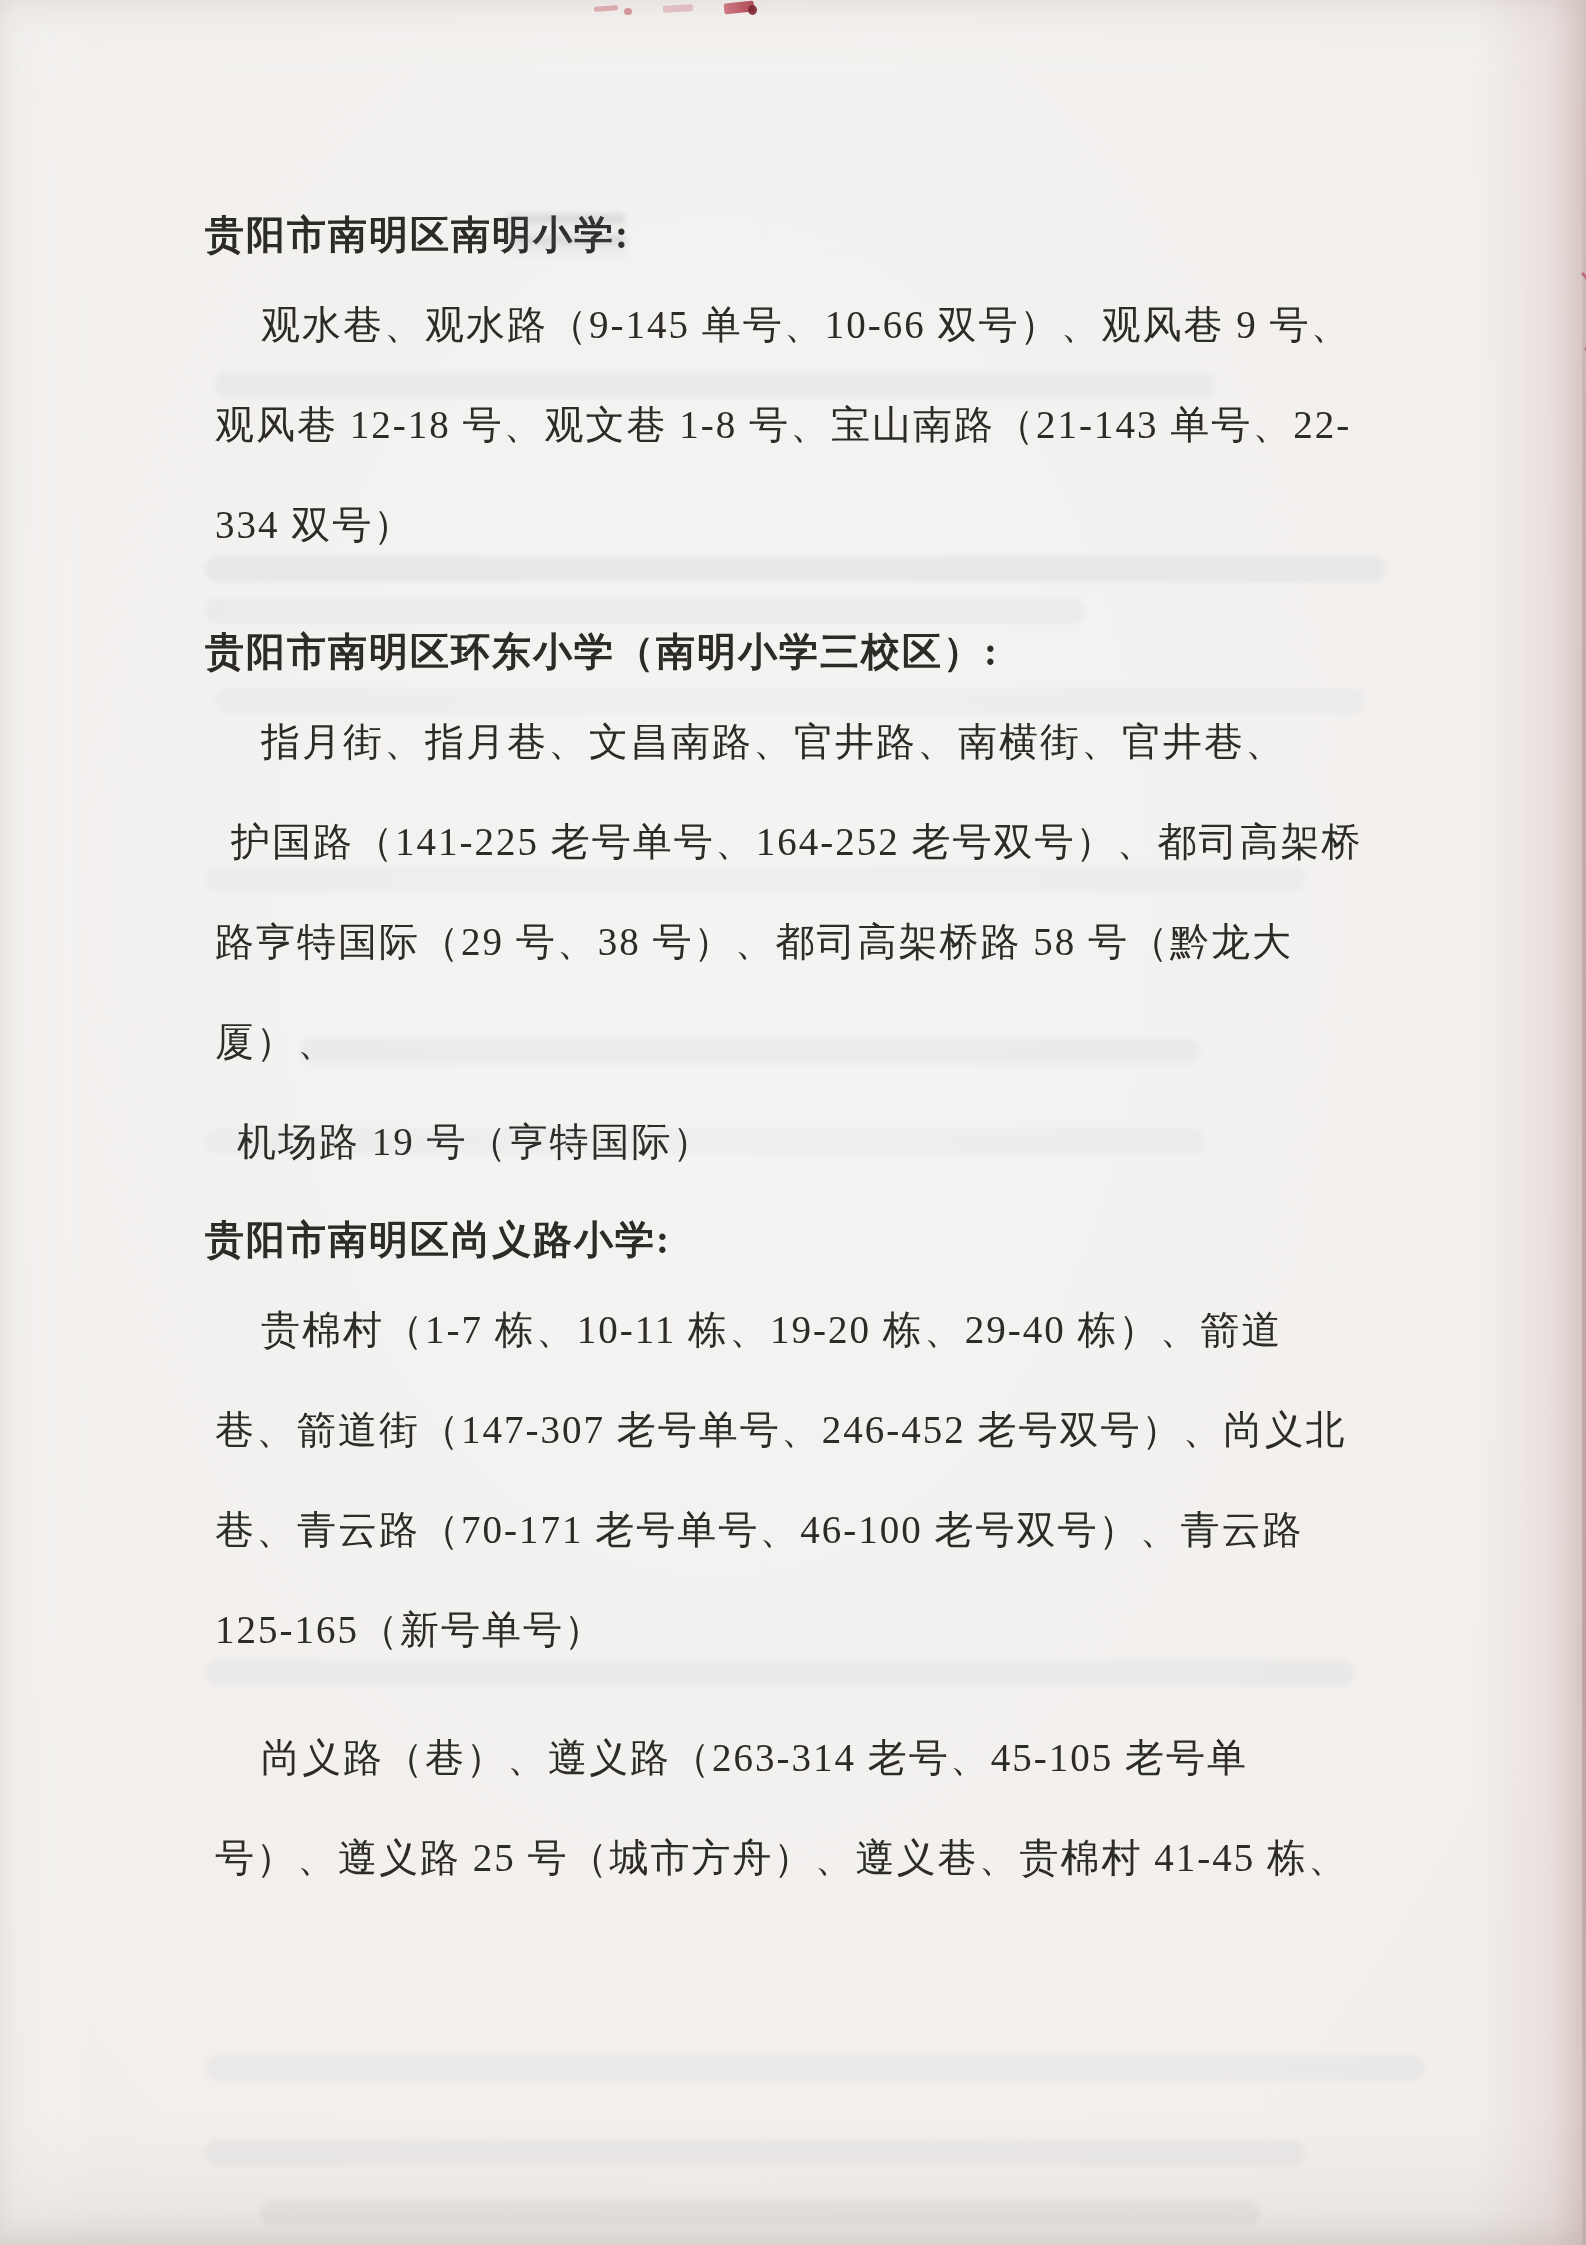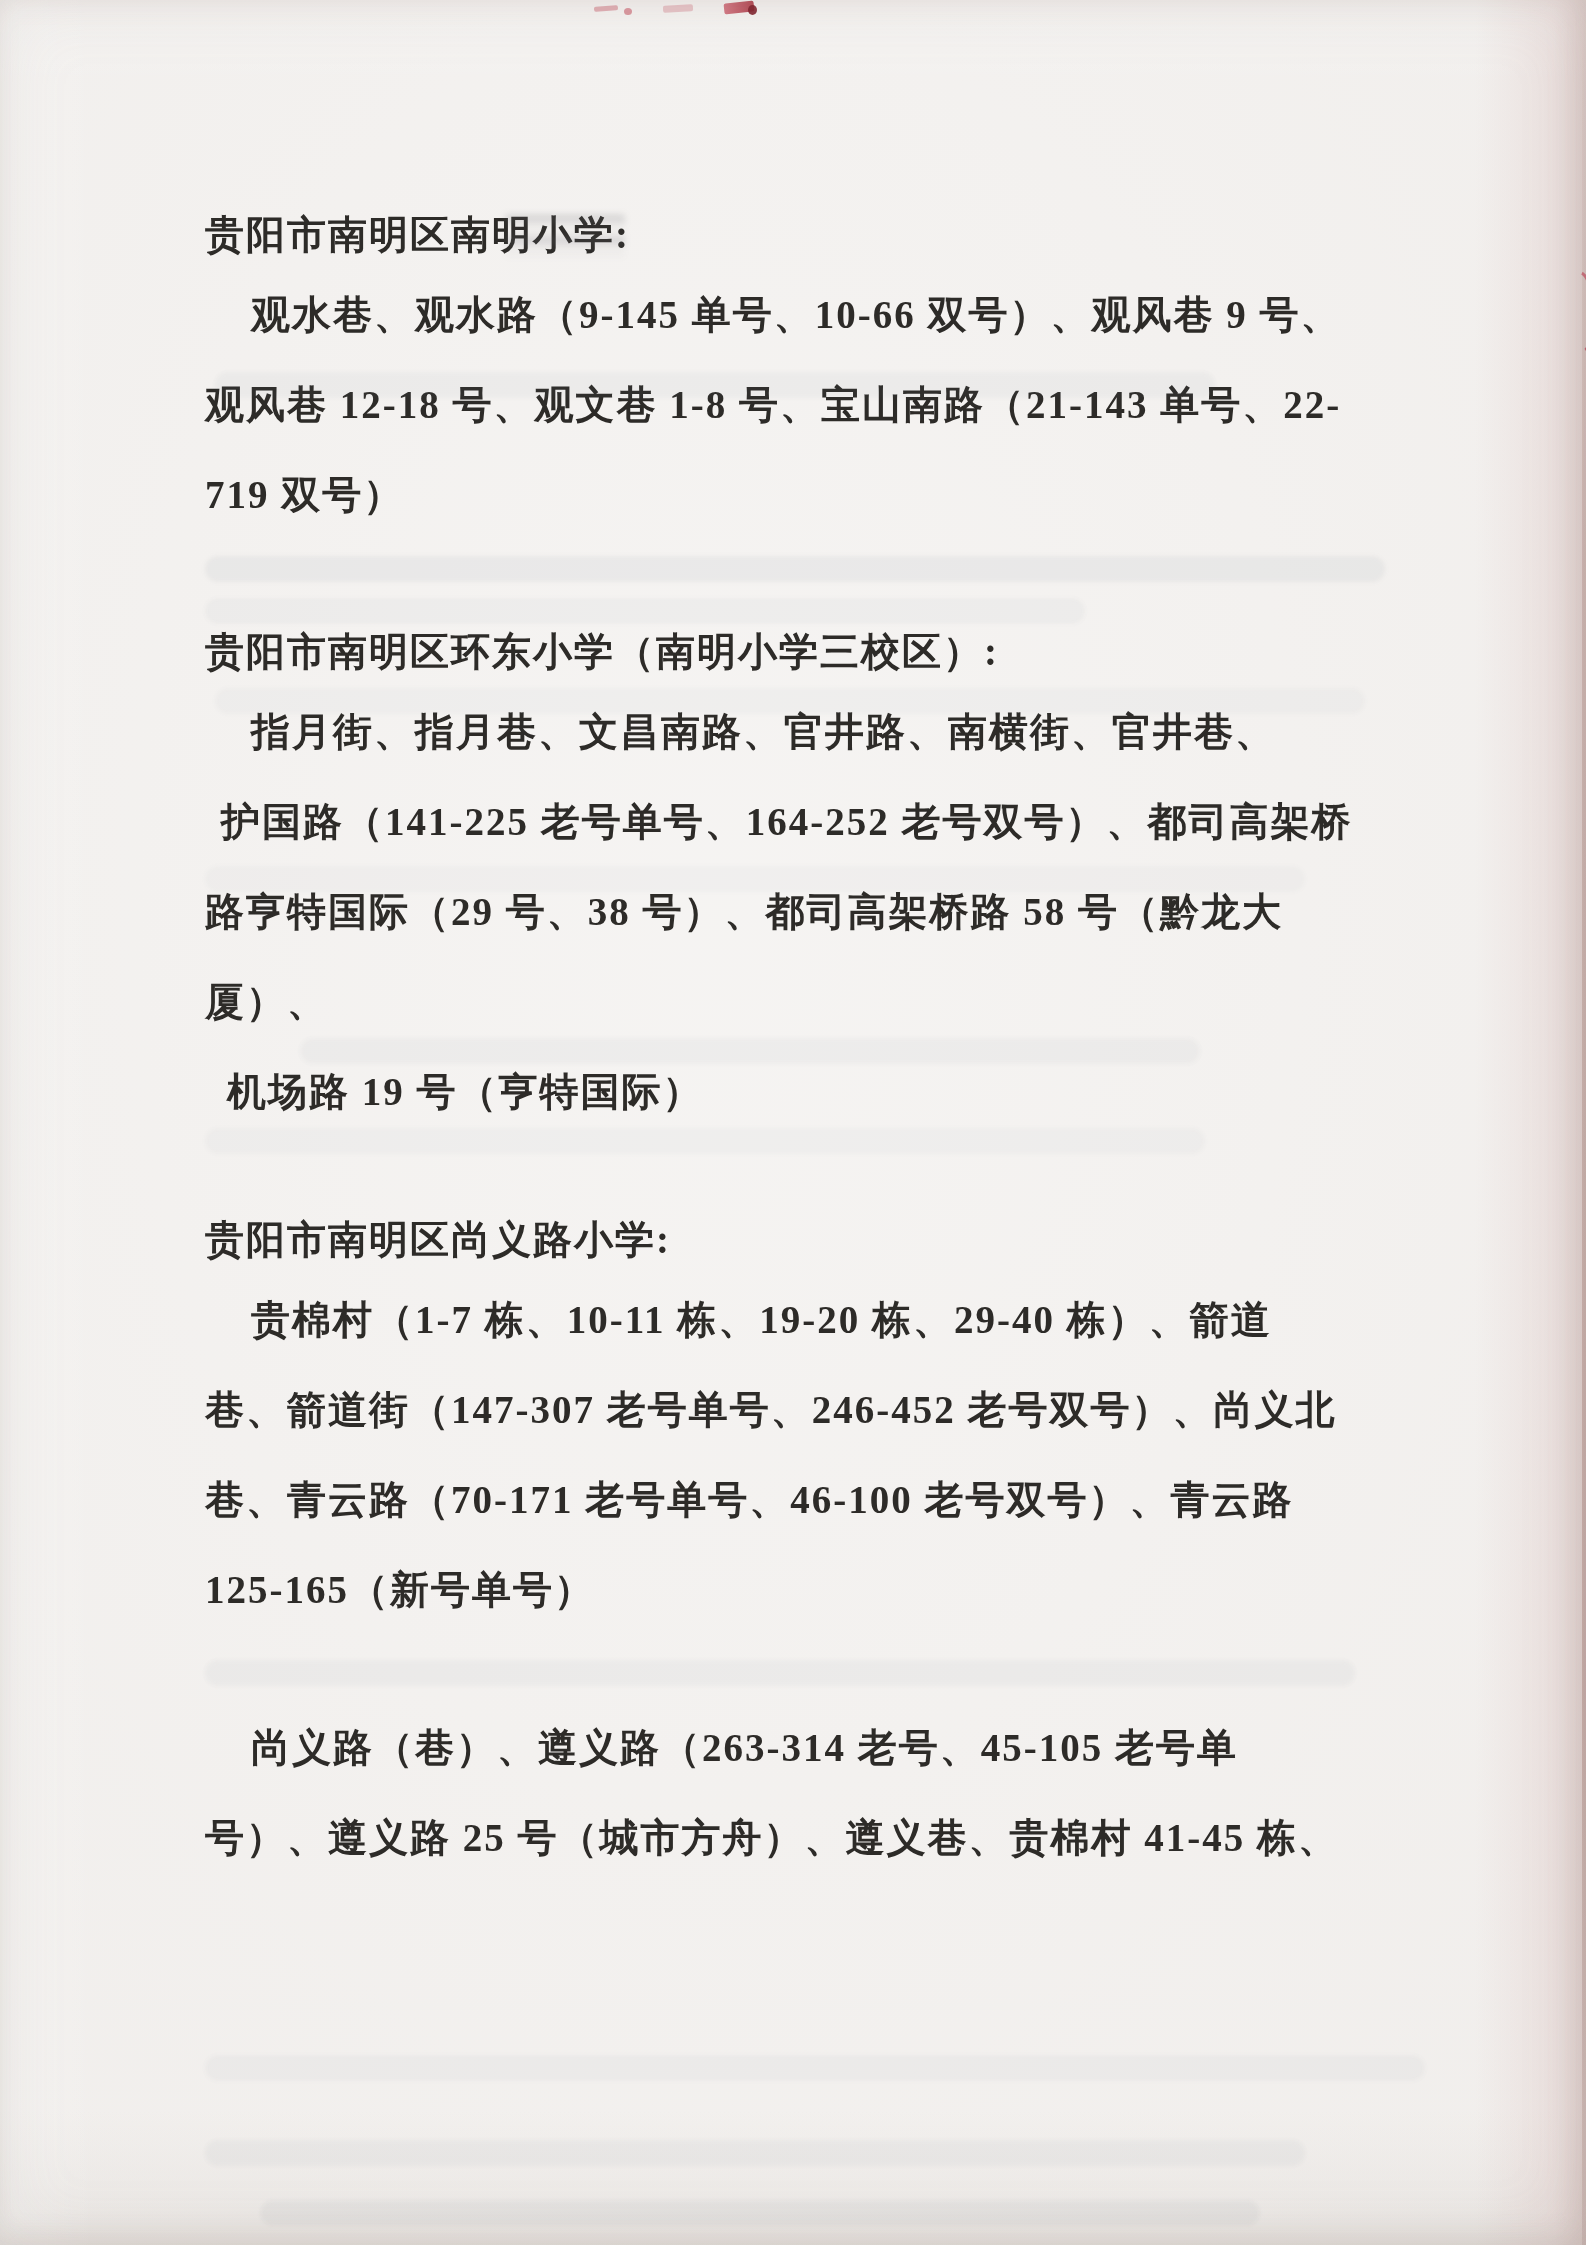--- a/index.html
+++ b/index.html
@@ -22,21 +22,21 @@
       inset 0 0 70px rgba(150,140,132,0.14),
       inset -14px 0 28px rgba(186,146,142,0.14),
       inset 0 -12px 22px rgba(160,150,142,0.10);
   }
   .block{position:absolute;left:205px;width:1250px;}
   .title{
     margin:0;font-size:39px;font-weight:bold;
     height:70px;line-height:70px;letter-spacing:2px;white-space:nowrap;
   }
   .line{
-    margin:0;font-size:39px;font-weight:bold;
+    margin:10px;font-size:39px;font-weight:normal;
     height:90px;line-height:90px;letter-spacing:2px;white-space:nowrap;
   }
   .indent{text-indent:46px;}
   .indent-sm{text-indent:16px;}
   .indent-xs{text-indent:22px;}
 
   
   .red-dash{position:absolute;background:#c85a68;border-radius:2px;}
   .smudge{
     position:absolute;left:505px;top:214px;width:120px;height:44px;
@@ -61,21 +61,21 @@
 </style>
 </head>
 <body>
 
 <div class="page">
 
   <section class="block" style="top:200px">
     <h2 class="title">贵阳市南明区南明小学:</h2>
     <p class="line indent">观水巷、观水路（9-145 单号、10-66 双号）、观风巷 9 号、</p>
     <p class="line">观风巷 12-18 号、观文巷 1-8 号、宝山南路（21-143 单号、22-</p>
-    <p class="line">719 双号）</p>
+    <p class="line">334 双号）</p>
   </section>
 
   <section class="block" style="top:617px">
     <h2 class="title">贵阳市南明区环东小学（南明小学三校区）:</h2>
     <p class="line indent">指月街、指月巷、文昌南路、官井路、南横街、官井巷、</p>
     <p class="line indent-sm">护国路（141-225 老号单号、164-252 老号双号）、都司高架桥</p>
     <p class="line">路亨特国际（29 号、38 号）、都司高架桥路 58 号（黔龙大</p>
     <p class="line">厦）、</p>
     <p class="line indent-xs">机场路 19 号（亨特国际）</p>
   </section>

